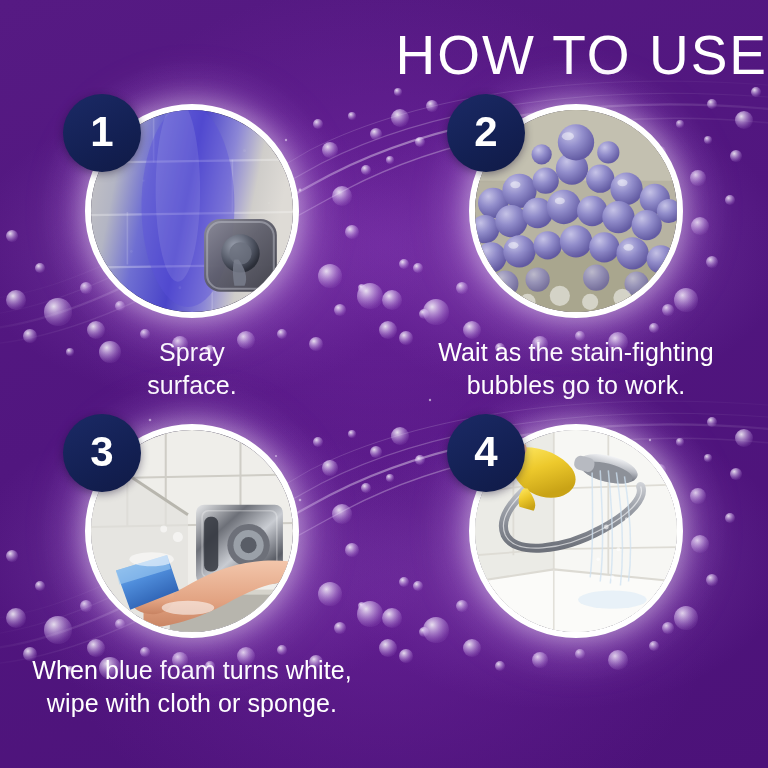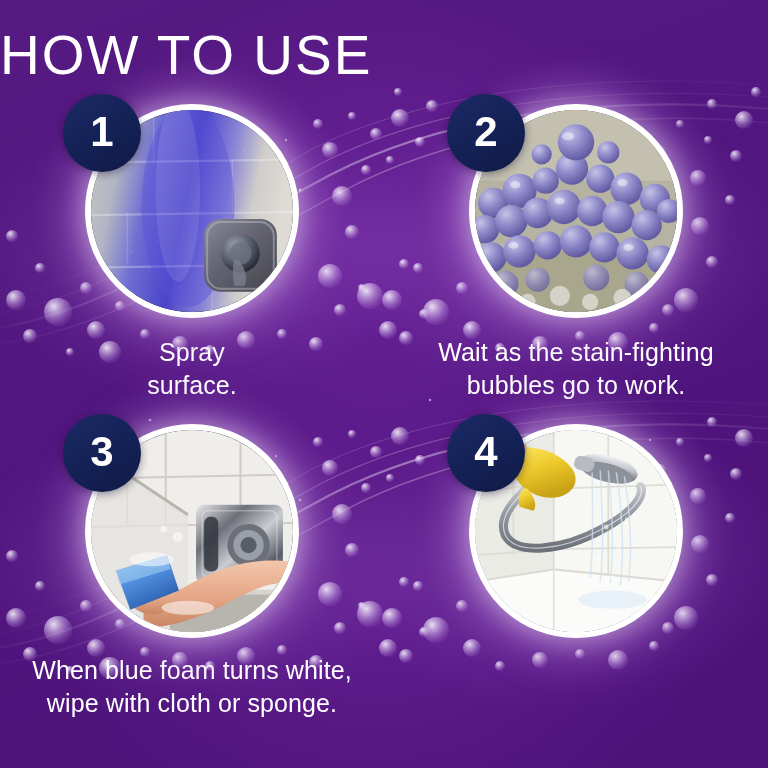--- a/index.html
+++ b/index.html
@@ -50,21 +50,21 @@
     flex-direction: column;
     align-items: center;
   }
 
   
   .title {
     position: absolute;
     top: 28px;
     left: 0;
     width: 768px;
-    text-align: left;
+    text-align: right;
     color: #ffffff;
     font-size: 55px;
     font-weight: 400;
     letter-spacing: 2.0px;
     line-height: 1;
   }
 
   
   .circle-wrap {
     position: relative;

